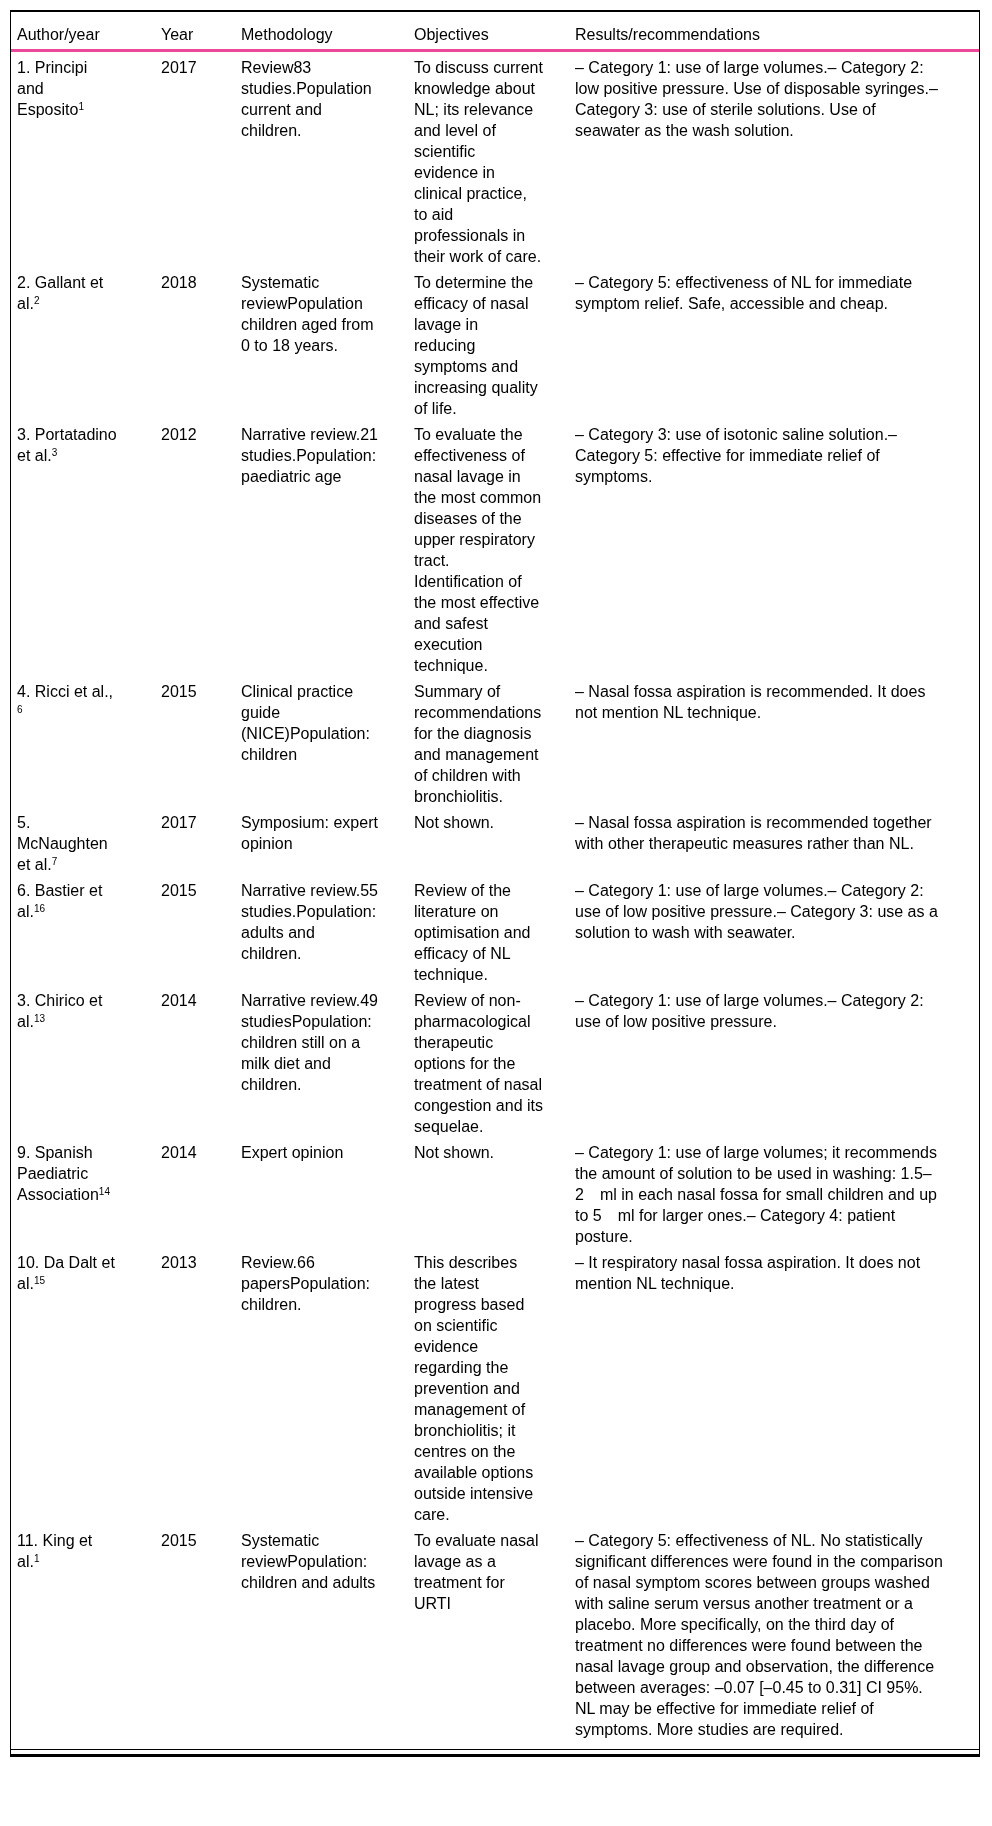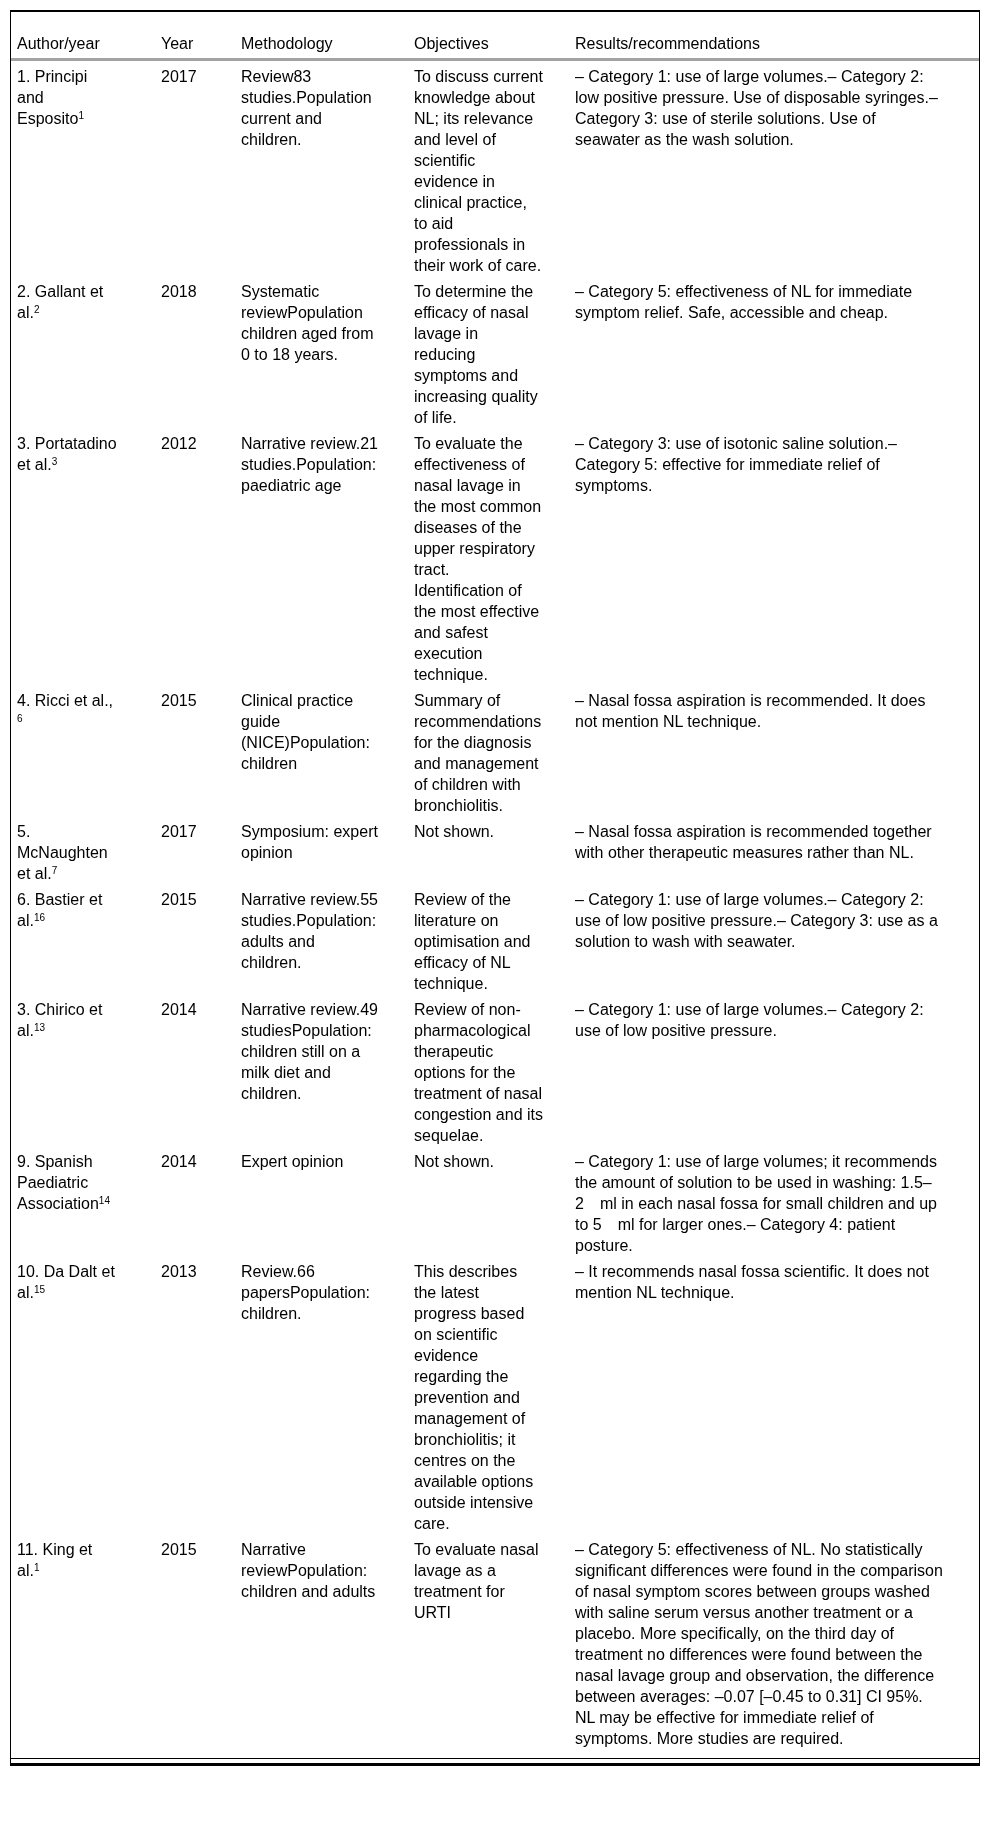--- a/index.html
+++ b/index.html
@@ -14,21 +14,21 @@
     border-top:2px solid #000;
     border-left:1px solid #000;
     border-right:1px solid #000;
     background:#fff;
   }
   table{border-collapse:collapse;table-layout:fixed;width:968px;}
   col.c1{width:144px;} col.c2{width:80px;} col.c3{width:173px;}
   col.c4{width:161px;} col.c5{width:410px;}
   thead th{
     text-align:left;font-weight:normal;vertical-align:top;
-    padding:21px 0 4px 6px;border-bottom:3px solid #a3a3a3;
+    padding:12px 0 4px 6px;border-bottom:3px solid #ec4899;
   }
   td{vertical-align:top;padding:5px 0 0 6px;margin-left:12px;}
   tbody tr:last-child td{padding-bottom:9px;}
   td.c1{padding-right:20px;}
   td.c3{padding-right:30px;}  
   td.c4{padding-right:26px;}  
   td.c5{padding-right:36px;}  
   sup{font-size:10px;line-height:0;position:relative;top:-5px;vertical-align:baseline;}
   .bottom-rule{border-top:1px solid #000;height:4px;border-bottom:3px solid #000;}
 </style>
@@ -138,28 +138,28 @@
           <td class="c5">– Category 1: use of large volumes; it recommends the amount of solution to be used in washing: 1.5–2  ml in each nasal fossa for small children and up to 5  ml for larger ones.– Category 4: patient posture.</td>
         </tr>
         <tr>
           <td class="c1">
             <div>10. Da Dalt et</div>
             <div>al.<sup>15</sup></div>
           </td>
           <td class="c2">2013</td>
           <td class="c3">Review.66 papersPopulation: children.</td>
           <td class="c4">This describes the latest progress based on scientific evidence regarding the prevention and management of bronchiolitis; it centres on the available options outside intensive care.</td>
-          <td class="c5">– It recommends nasal fossa scientific. It does not mention NL technique.</td>
+          <td class="c5">– It respiratory nasal fossa aspiration. It does not mention NL technique.</td>
         </tr>
         <tr>
           <td class="c1">
             <div>11. King et</div>
             <div>al.<sup>1</sup></div>
           </td>
           <td class="c2">2015</td>
-          <td class="c3">Narrative reviewPopulation: children and adults</td>
+          <td class="c3">Systematic reviewPopulation: children and adults</td>
           <td class="c4">To evaluate nasal lavage as a treatment for URTI</td>
           <td class="c5">– Category 5: effectiveness of NL. No statistically significant differences were found in the comparison of nasal symptom scores between groups washed with saline serum versus another treatment or a placebo. More specifically, on the third day of treatment no differences were found between the nasal lavage group and observation, the difference between averages: –0.07 [–0.45 to 0.31] CI 95%. NL may be effective for immediate relief of symptoms. More studies are required.</td>
         </tr>
       </tbody>
   </table>
   <div class="bottom-rule"></div>
 </div>
 
 </body></html>

